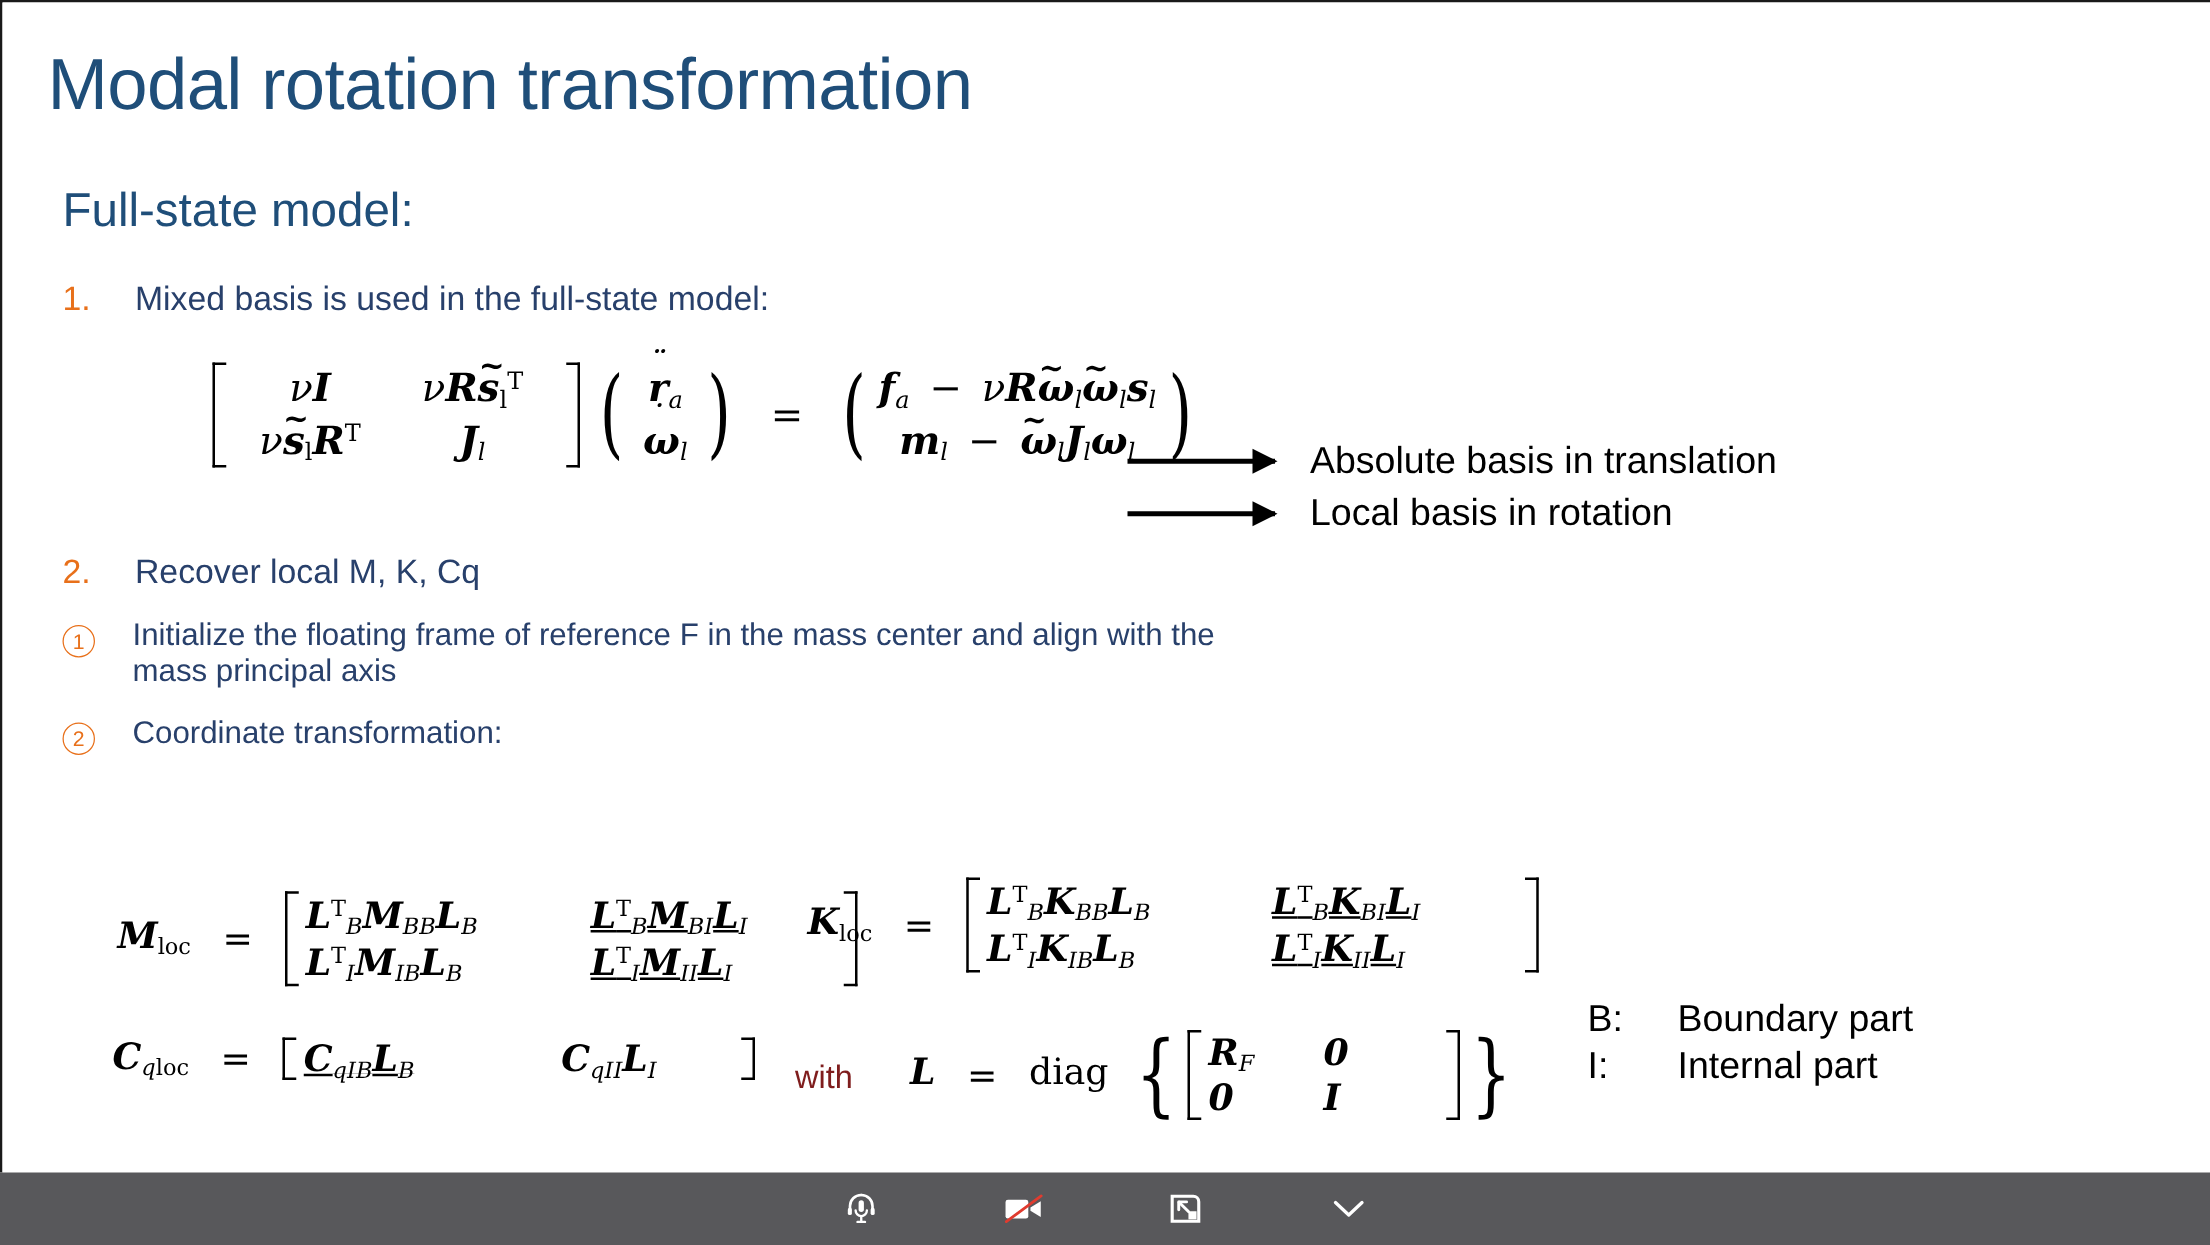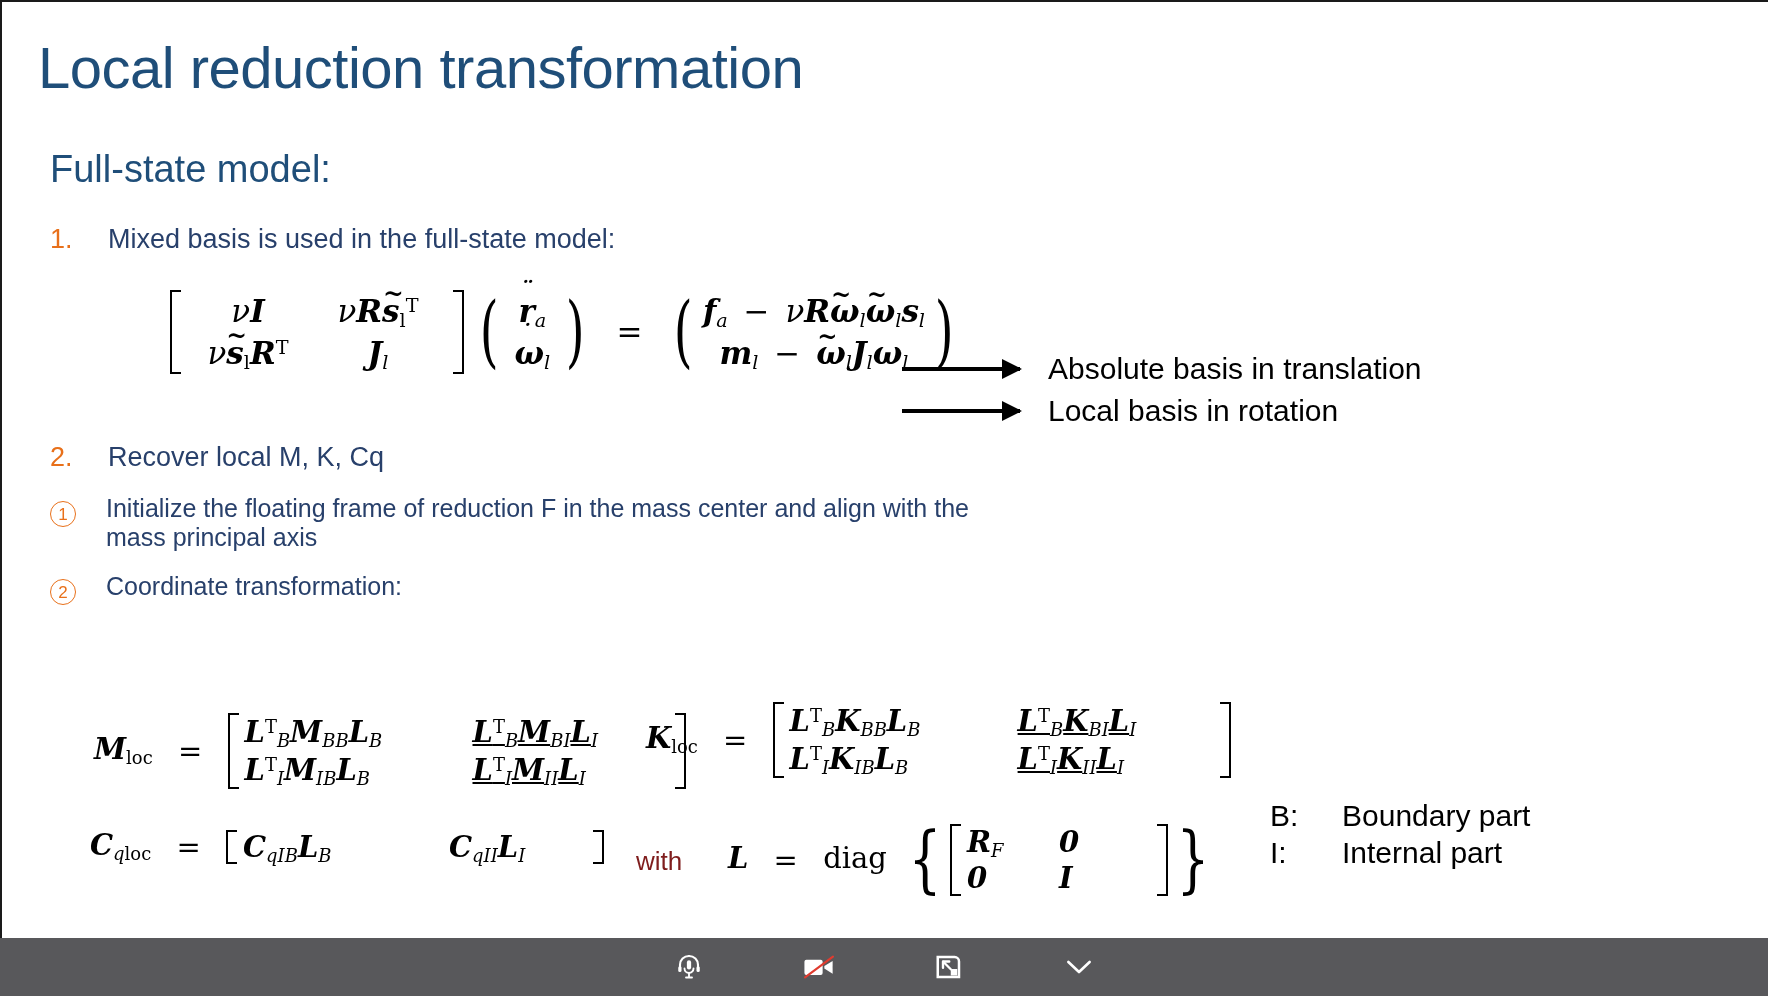--- a/index.html
+++ b/index.html
@@ -209,21 +209,21 @@
   
   .eqblock { position: absolute; font-size: 29px; }
   #eqM { left: 92px; top: 700px; margin-top: 11px; }
   #eqK { left: 644px; top: 700px; }
   .mcellL { display: inline-block; width: 228px; text-align: left; }
   .mcellR { display: inline-block; width: 196px; text-align: left; text-decoration: underline; }
   #eqM .mrow, #eqK .mrow { padding: 2px 0; }
 
   
   #eqC { left: 88px; top: 826px; font-size: 29px; }
-  #eqC .ccellL { display: inline-block; width: 206px; text-align: left; }
+  #eqC .ccellL { display: inline-block; width: 206px; text-align: left; text-decoration: underline; }
   #eqC .ccellR { display: inline-block; width: 138px; text-align: left; }
 
   #withlbl {
     position: absolute;
     left: 634px; top: 844px;
     font-size: 26px;
     font-family: "Liberation Sans", sans-serif;
     color: #7f1d1d;
   }
   #eqL { left: 726px; top: 822px; font-size: 29px; }
@@ -265,21 +265,21 @@
 </head>
 <body>
 
 <div id="app">
 
   <div class="frame-top"></div>
   <div class="frame-left"></div>
 
   <div class="slide">
 
-    <div class="title">Local reduction transformation</div>
+    <div class="title">Modal rotation transformation</div>
     <div class="subtitle">Full-state model:</div>
 
     <div class="num-item item1">
       <span class="num-marker">1.</span>
       <span class="num-text">Mixed basis is used in the full-state model:</span>
     </div>
 
     <div class="math" id="eq1">
       <span class="brk">
         <span class="bar-l"></span>
@@ -334,21 +334,21 @@
 
     <div class="num-item item2">
       <span class="num-marker">2.</span>
       <span class="num-text">Recover local M, K, Cq</span>
     </div>
 
     <div class="sub-item sub1">
       <span class="circle-marker">
         <span class="circle-glyph">1</span>
       </span>
-      <span class="sub-text">Initialize the floating frame of reduction F in the mass center and align with the mass principal axis</span>
+      <span class="sub-text">Initialize the floating frame of reference F in the mass center and align with the mass principal axis</span>
     </div>
 
     <div class="sub-item sub2">
       <span class="circle-marker">
         <span class="circle-glyph">2</span>
       </span>
       <span class="sub-text">Coordinate transformation:</span>
     </div>
 
     <div class="math eqblock" id="eqM">

